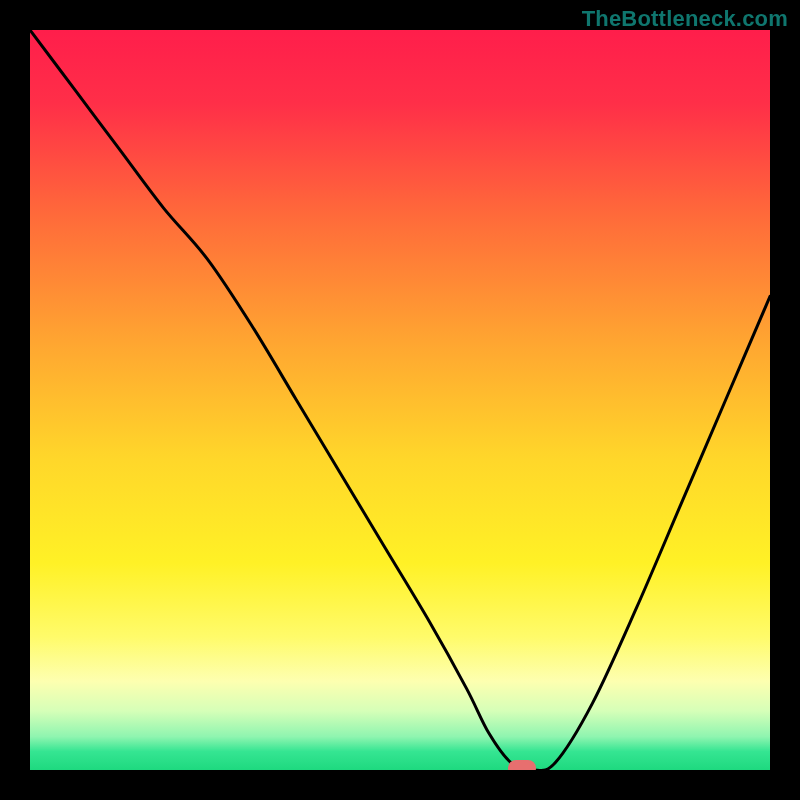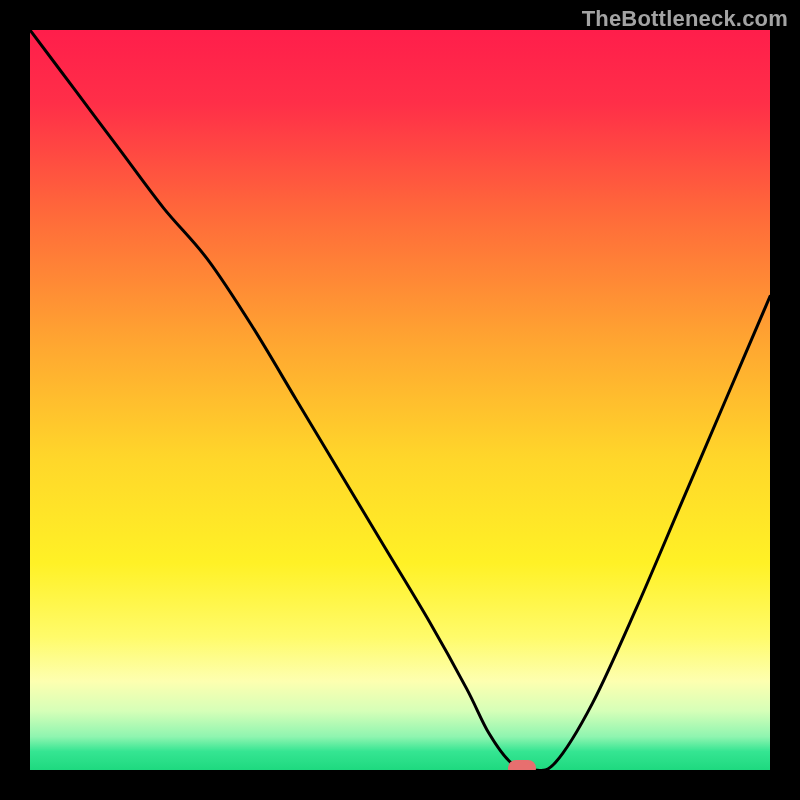--- a/index.html
+++ b/index.html
@@ -32,21 +32,21 @@
     width: 100%;
     height: 100%;
   }
   .watermark {
     position: absolute;
     top: 6px;
     right: 12px;
     font-family: Arial, Helvetica, sans-serif;
     font-size: 22px;
     font-weight: 600;
-    color: #a3a3a3;
+    color: #0f766e;
     letter-spacing: 0.2px;
   }
   .marker {
     position: absolute;
     width: 28px;
     height: 16px;
     background: #e76f6f;
     border-radius: 8px;
   }
 </style>

